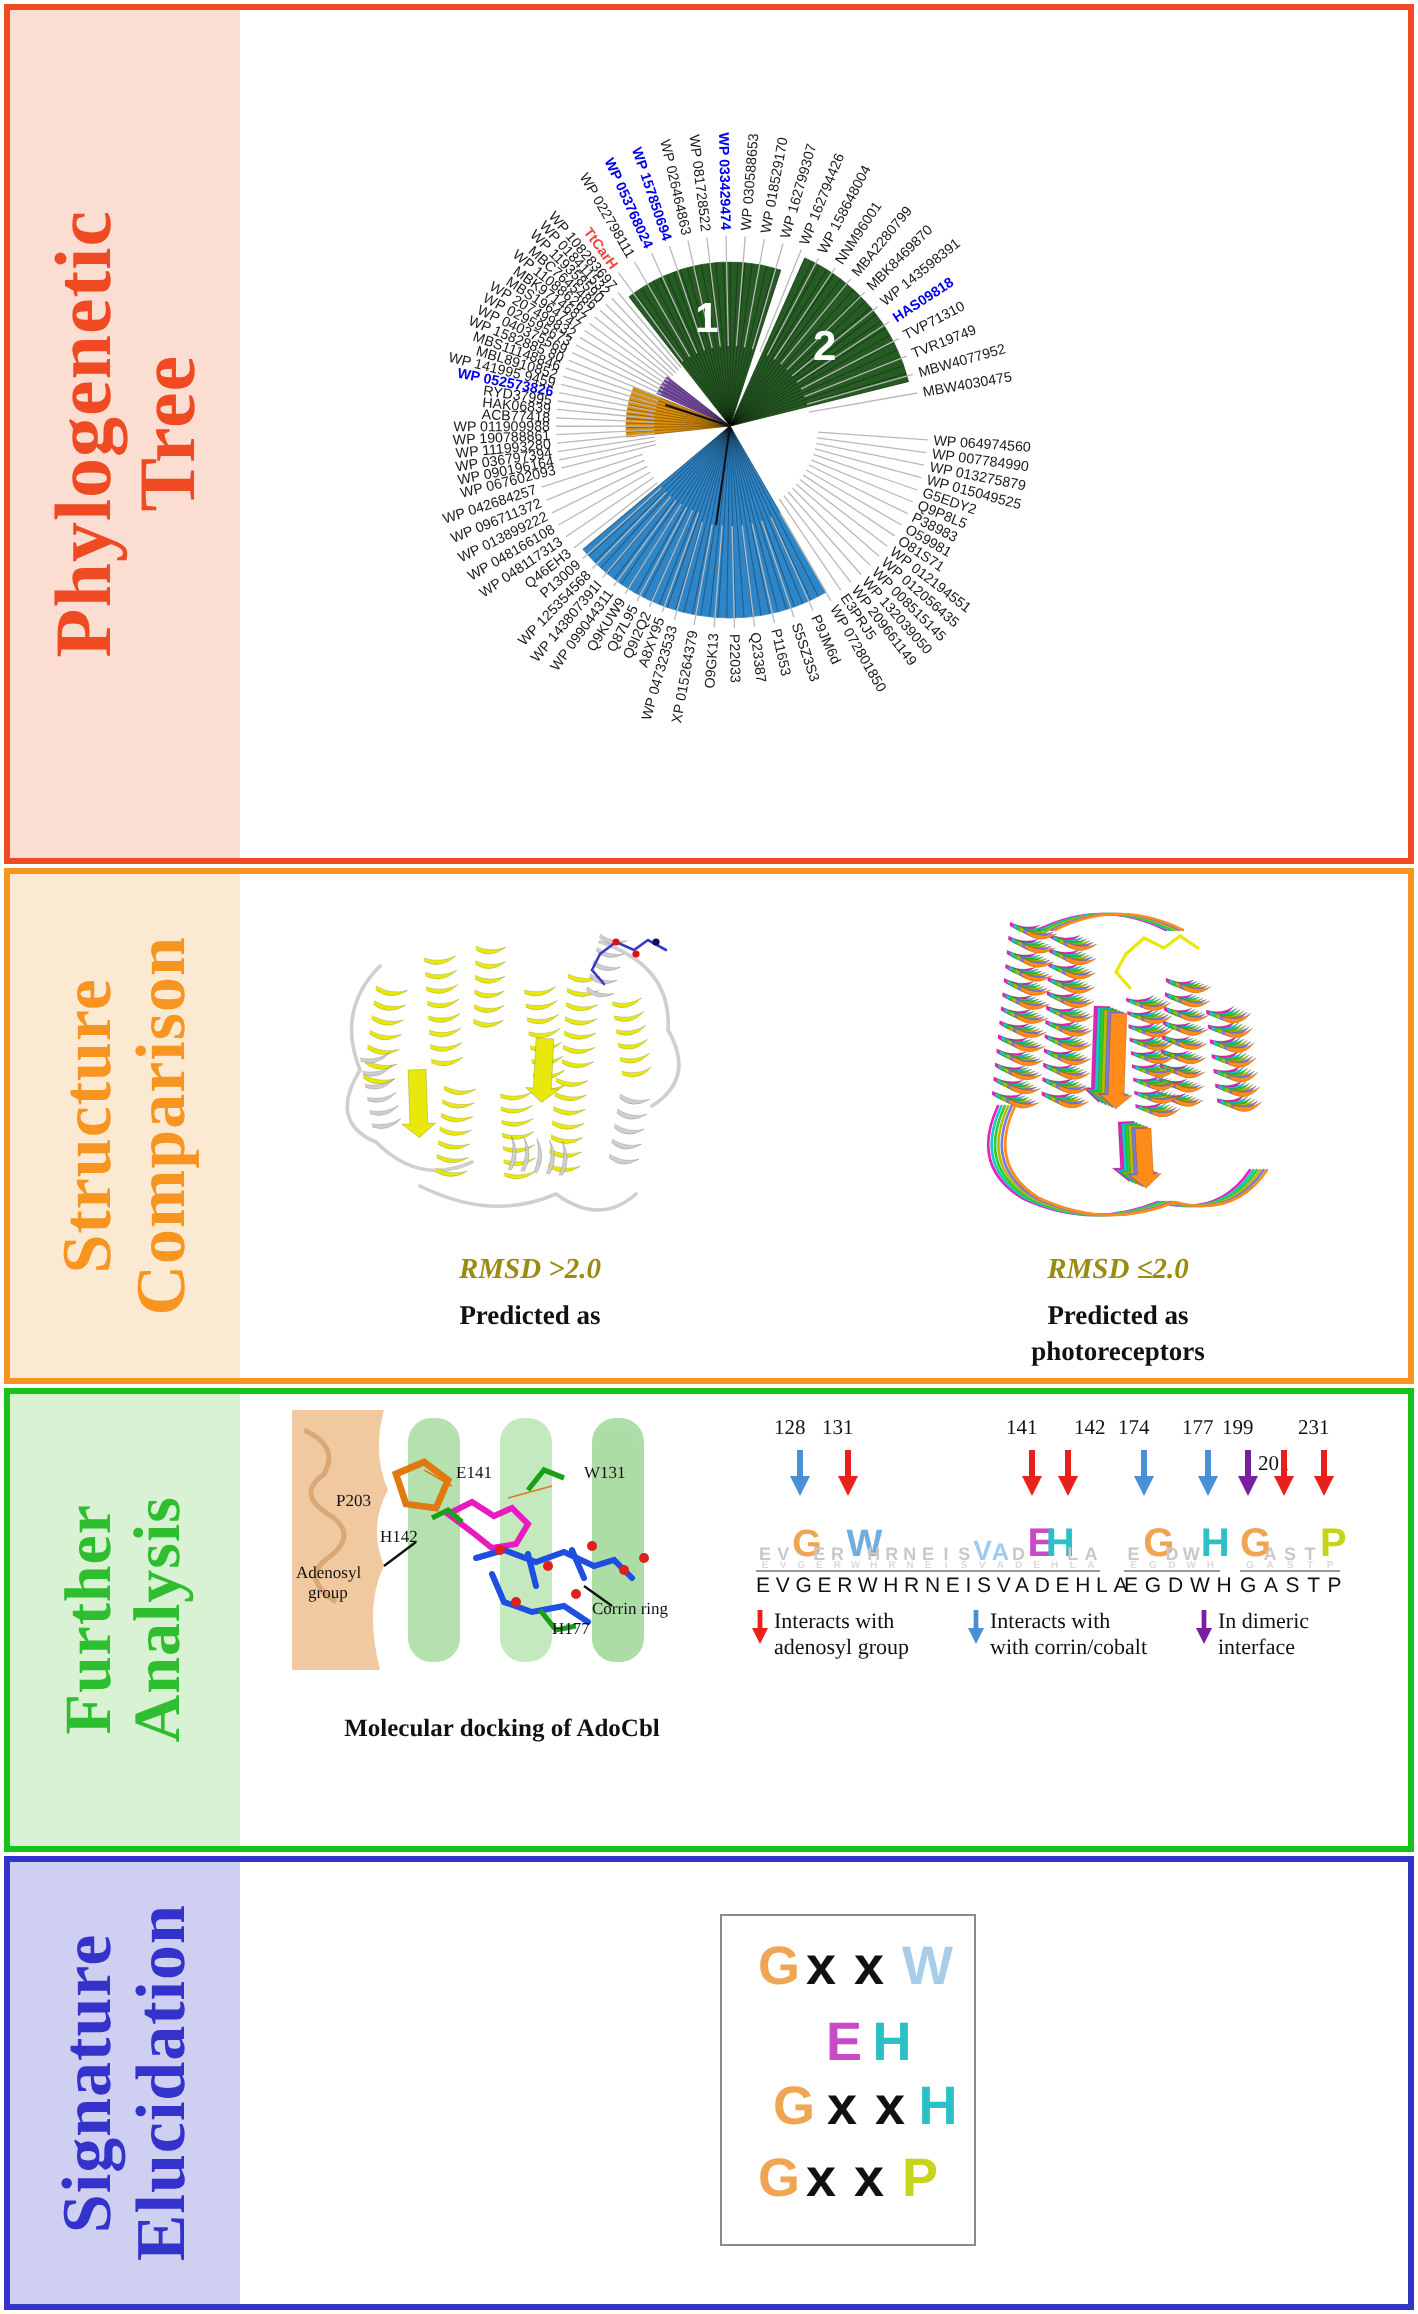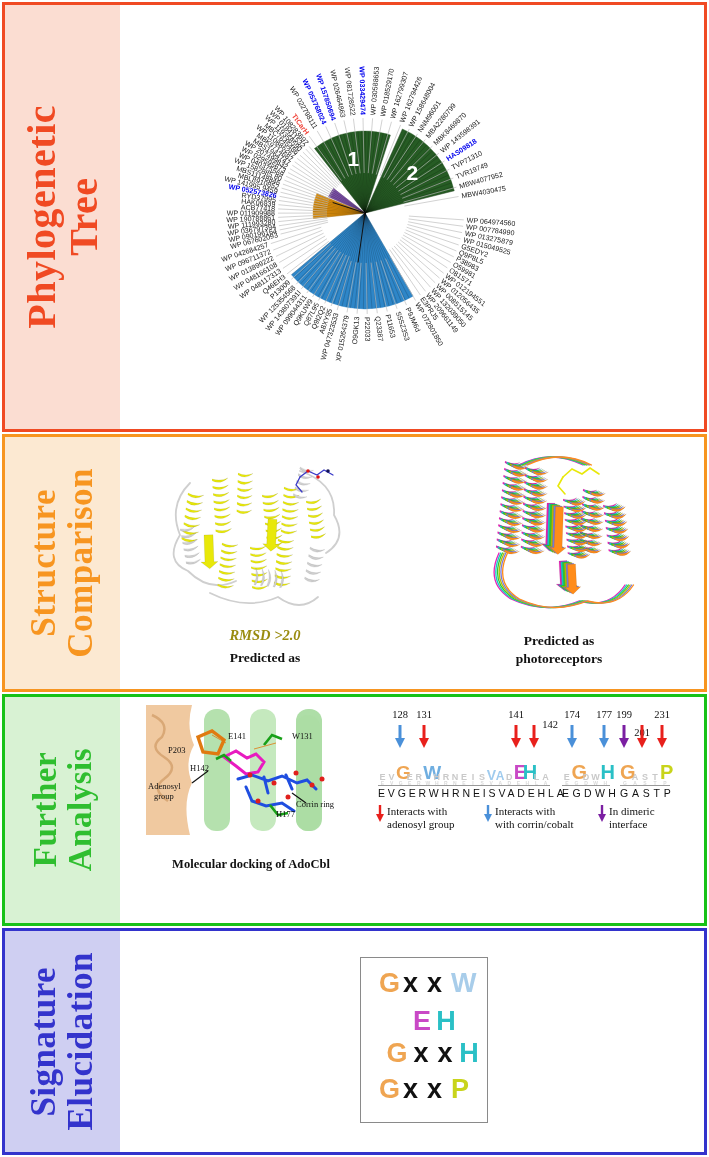--- a/index.html
+++ b/index.html
@@ -43,21 +43,21 @@
   .struct-col{position:absolute;top:0;bottom:0;text-align:center;}
   .struct-img{position:absolute;left:50%;transform:translateX(-50%);}
   .rmsd{font-family:"Liberation Serif",serif;font-style:italic;font-weight:bold;font-size:14.5px;color:#9A8C10;}
   .predline{font-family:"Liberation Serif",serif;font-weight:bold;font-size:13.5px;color:#111;line-height:1.32;}
 
   
   .fa-caption{font-family:"Liberation Serif",serif;font-weight:bold;font-size:12.5px;color:#111;text-align:center;}
 
   
   #seqblock{position:absolute;}
-  .posnum{position:absolute;font-family:"Liberation Serif",serif;font-size:10.5px;color:#111;text-align:center;}
+  .posnum{position:absolute;font-family:"Liberation Serif",serif;font-size:10.5px;color:#111;text-align:left;}
   .arrow{position:absolute;}
   .logo-group{position:absolute;top:44px;height:30px;}
   .logo-letter{position:absolute;bottom:0;font-family:"Liberation Sans",sans-serif;font-weight:bold;line-height:0.78;}
   .cons-row{position:absolute;font-family:"Liberation Sans",sans-serif;font-size:11px;color:#111;letter-spacing:0.6px;white-space:nowrap;border-top:1px solid #999;padding-top:1px;}
   .legend-item{position:absolute;font-family:"Liberation Serif",serif;font-size:11px;color:#111;line-height:1.15;}
 
   
   #sigbox{position:absolute;border:1px solid #8a8a8a;background:#fff;box-sizing:border-box;}
   .sig-row{position:absolute;left:0;right:0;text-align:center;font-family:"Liberation Sans",sans-serif;font-weight:bold;font-size:27px;line-height:1;white-space:pre;}
   .sig-row span{display:inline-block;}
@@ -880,20 +880,21 @@
               </g>
               <path d="M 0 0 L 8 0 L 8 41 L 12 41 L 4 48 L -4 41 L 0 41 Z" fill="#FF8C1A" stroke="rgba(0,0,0,0.2)" stroke-width="0.4" transform="translate(96.5,63.4) rotate(2)"></path>
               <path d="M 0 0 L 8 0 L 8 23 L 12 23 L 4 30 L -4 23 L 0 23 Z" fill="#FF8C1A" stroke="rgba(0,0,0,0.2)" stroke-width="0.4" transform="translate(108.5,121.4) rotate(-3)"></path>
               <path d="M 48.5 110 Q 34.5 140 60.5 156 Q 94.5 172 128.5 158 Q 158.5 166 174.5 142" fill="none" stroke="#FF8C1A" stroke-width="1.3" stroke-linecap="round"></path>
               <path d="M 68.5 22 Q 100.5 6 132.5 22" fill="none" stroke="#FF8C1A" stroke-width="1.3" stroke-linecap="round"></path>
               <path d="M 104 34 l 9 -8 l 10 5 l 8 -6 l 9 6" fill="none" stroke="#E8E80A" stroke-width="1.6" stroke-linecap="round"></path>
               <path d="M 104 34 l -5 9 l 7 8" fill="none" stroke="#E8E80A" stroke-width="1.6" stroke-linecap="round"></path>
             </g>
         </svg>
         <div style="position:absolute;left:0;right:0;top:190px;">
+          <div class="rmsd">RMSD ≤2.0</div>
           <div class="predline" style="margin-top:5px;">Predicted as</div>
           <div class="predline">photoreceptors</div>
         </div>
       </div>
 
     </div>
   </div>
 
   <div class="panel" id="p3">
     <div class="sideband">
@@ -1017,21 +1018,21 @@
             <div class="posnum" style="left: 35px; top: 2px; width: 26px;">131</div>
             <div class="arrow" style="left: 43px; top: 18px;"><svg width="10" height="24" viewBox="0 0 10 24">
                 <path d="M5 0 L5 15" stroke="#E8201C" stroke-width="3"></path>
                 <path d="M0 13 L10 13 L5 23 Z" fill="#E8201C"></path>
               </svg></div>
             <div class="posnum" style="left: 127px; top: 2px; width: 26px;">141</div>
             <div class="arrow" style="left: 135px; top: 18px;"><svg width="10" height="24" viewBox="0 0 10 24">
                 <path d="M5 0 L5 15" stroke="#E8201C" stroke-width="3"></path>
                 <path d="M0 13 L10 13 L5 23 Z" fill="#E8201C"></path>
               </svg></div>
-            <div class="posnum" style="left: 145px; top: 12px; width: 26px; padding-left: 16px;">142</div>
+            <div class="posnum" style="left: 145px; top: 2px; width: 26px; padding-left: 16px;">142</div>
             <div class="arrow" style="left: 153px; top: 18px;"><svg width="10" height="24" viewBox="0 0 10 24">
                 <path d="M5 0 L5 15" stroke="#E8201C" stroke-width="3"></path>
                 <path d="M0 13 L10 13 L5 23 Z" fill="#E8201C"></path>
               </svg></div>
             <div class="posnum" style="left: 183px; top: 2px; width: 26px;">174</div>
             <div class="arrow" style="left: 191px; top: 18px;"><svg width="10" height="24" viewBox="0 0 10 24">
                 <path d="M5 0 L5 15" stroke="#4A90D9" stroke-width="3"></path>
                 <path d="M0 13 L10 13 L5 23 Z" fill="#4A90D9"></path>
               </svg></div>
             <div class="posnum" style="left: 215px; top: 2px; width: 26px;">177</div>

